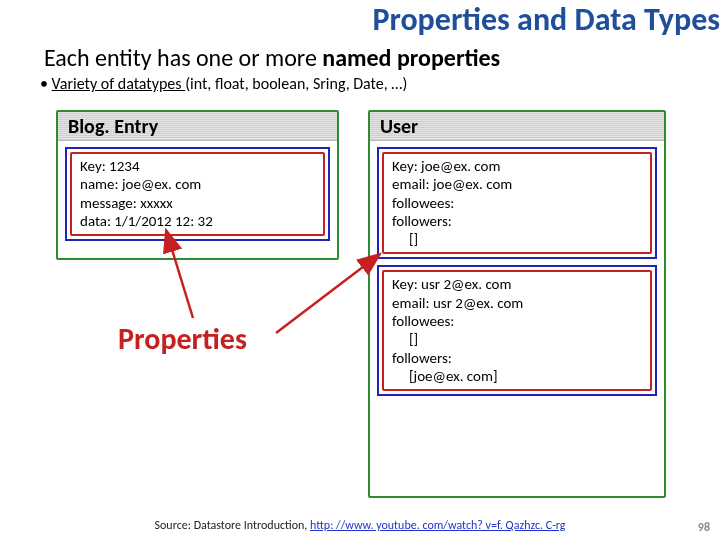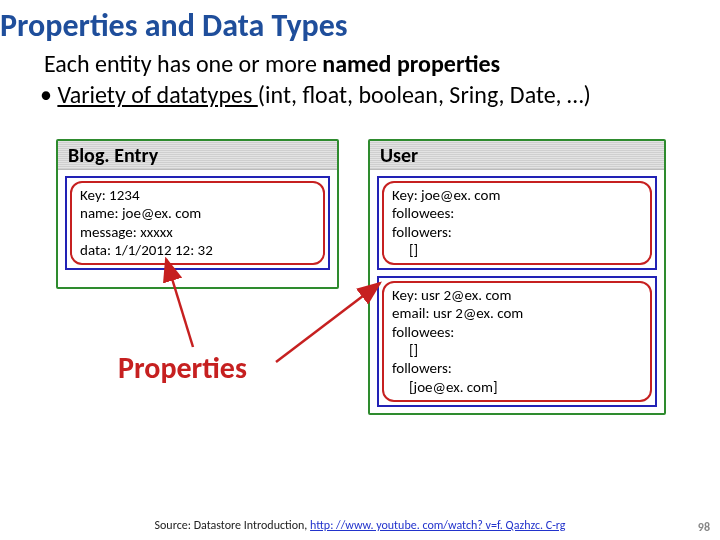--- a/index.html
+++ b/index.html
@@ -5,65 +5,64 @@
   * { box-sizing: border-box; margin: 0; padding: 0; }
   body {
     width: 720px; height: 540px;
     font-family: Calibri, Arial, sans-serif;
     background: #fff;
     color: #000;
     position: relative;
     overflow: hidden;
   }
   .title {
-    text-align: left;
+    text-align: right;
     color: #1f4e9b;
     font-size: 32px;
     font-weight: 700;
-    padding-top: 6px;
   }
   .subtitle {
     font-size: 24px;
     padding: 4px 30px 2px 44px;
   }
   .bullets {
-    font-size: 24px;
+    font-size: 16px;
     padding: 0 30px 14px 40px;
     list-style: none;
   }
   .bullets li::before {
     content: "• ";
   }
   .underline { text-decoration: underline; }
   .diagram {
     position: relative;
     height: 360px;
-    margin: 16px 28px;
+    margin: 3px 28px;
   }
   .entity-box {
     position: absolute;
     border: 2px solid #2e8b2e;
     border-radius: 2px;
   }
   .entity-box.left { left: 28px; top: 0; width: 283px; height: 150px; }
-  .entity-box.right { left: 340px; top: 0; width: 298px; height: 276px; }
+  .entity-box.right { left: 340px; top: 0; width: 298px; height: 388px; }
   .entity-header {
     background: repeating-linear-gradient(0deg, #cfcfcf 0 1px, #e3e3e3 1px 2px);
     font-size: 20px;
     font-weight: 700;
     padding: 2px 10px;
     border-bottom: 1px solid #bbb;
   }
   .rec-outer {
     border: 2px solid #2222b5;
     margin: 6px 7px;
   }
   .rec-inner {
     border: 2px solid #c62020;
-    border-radius: 12px;
+    border-radius: 2px;
     margin: 3px;
     padding: 3px 8px 4px 8px;
     font-size: 15px;
     line-height: 1.22;
   }
   .rec-inner div { white-space: pre; }
   .props-label {
     position: absolute;
     left: 90px; top: 210px;
     color: #c62020;
@@ -112,20 +111,21 @@
         <div>data: 1/1/2012 12: 32</div>
       </div>
     </div>
   </div>
 
   <div class="entity-box right">
     <div class="entity-header">User</div>
     <div class="rec-outer">
       <div class="rec-inner">
         <div>Key: joe@ex. com</div>
+        <div>email: joe@ex. com</div>
         <div>followees:</div>
         <div>followers:</div>
         <div>     []</div>
       </div>
     </div>
     <div class="rec-outer">
       <div class="rec-inner">
         <div>Key: usr 2@ex. com</div>
         <div>email: usr 2@ex. com</div>
         <div>followees:</div>

